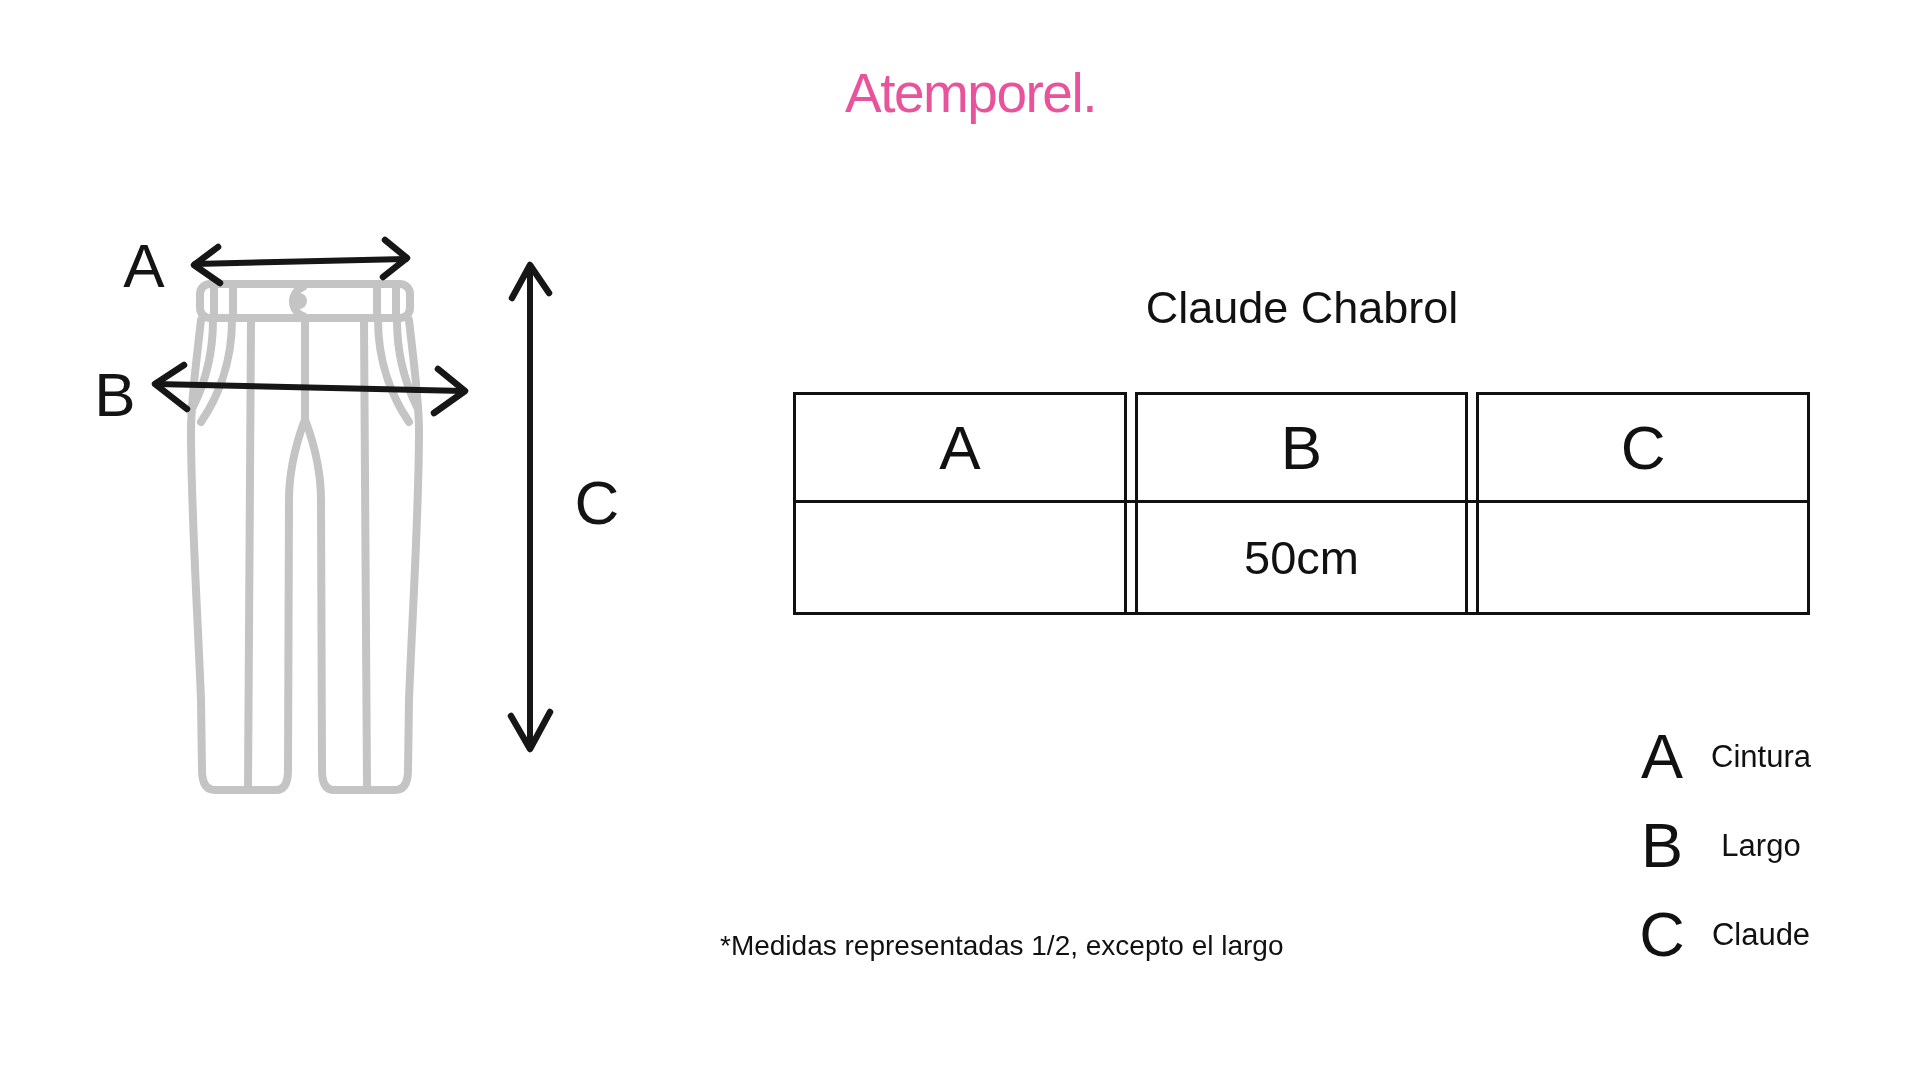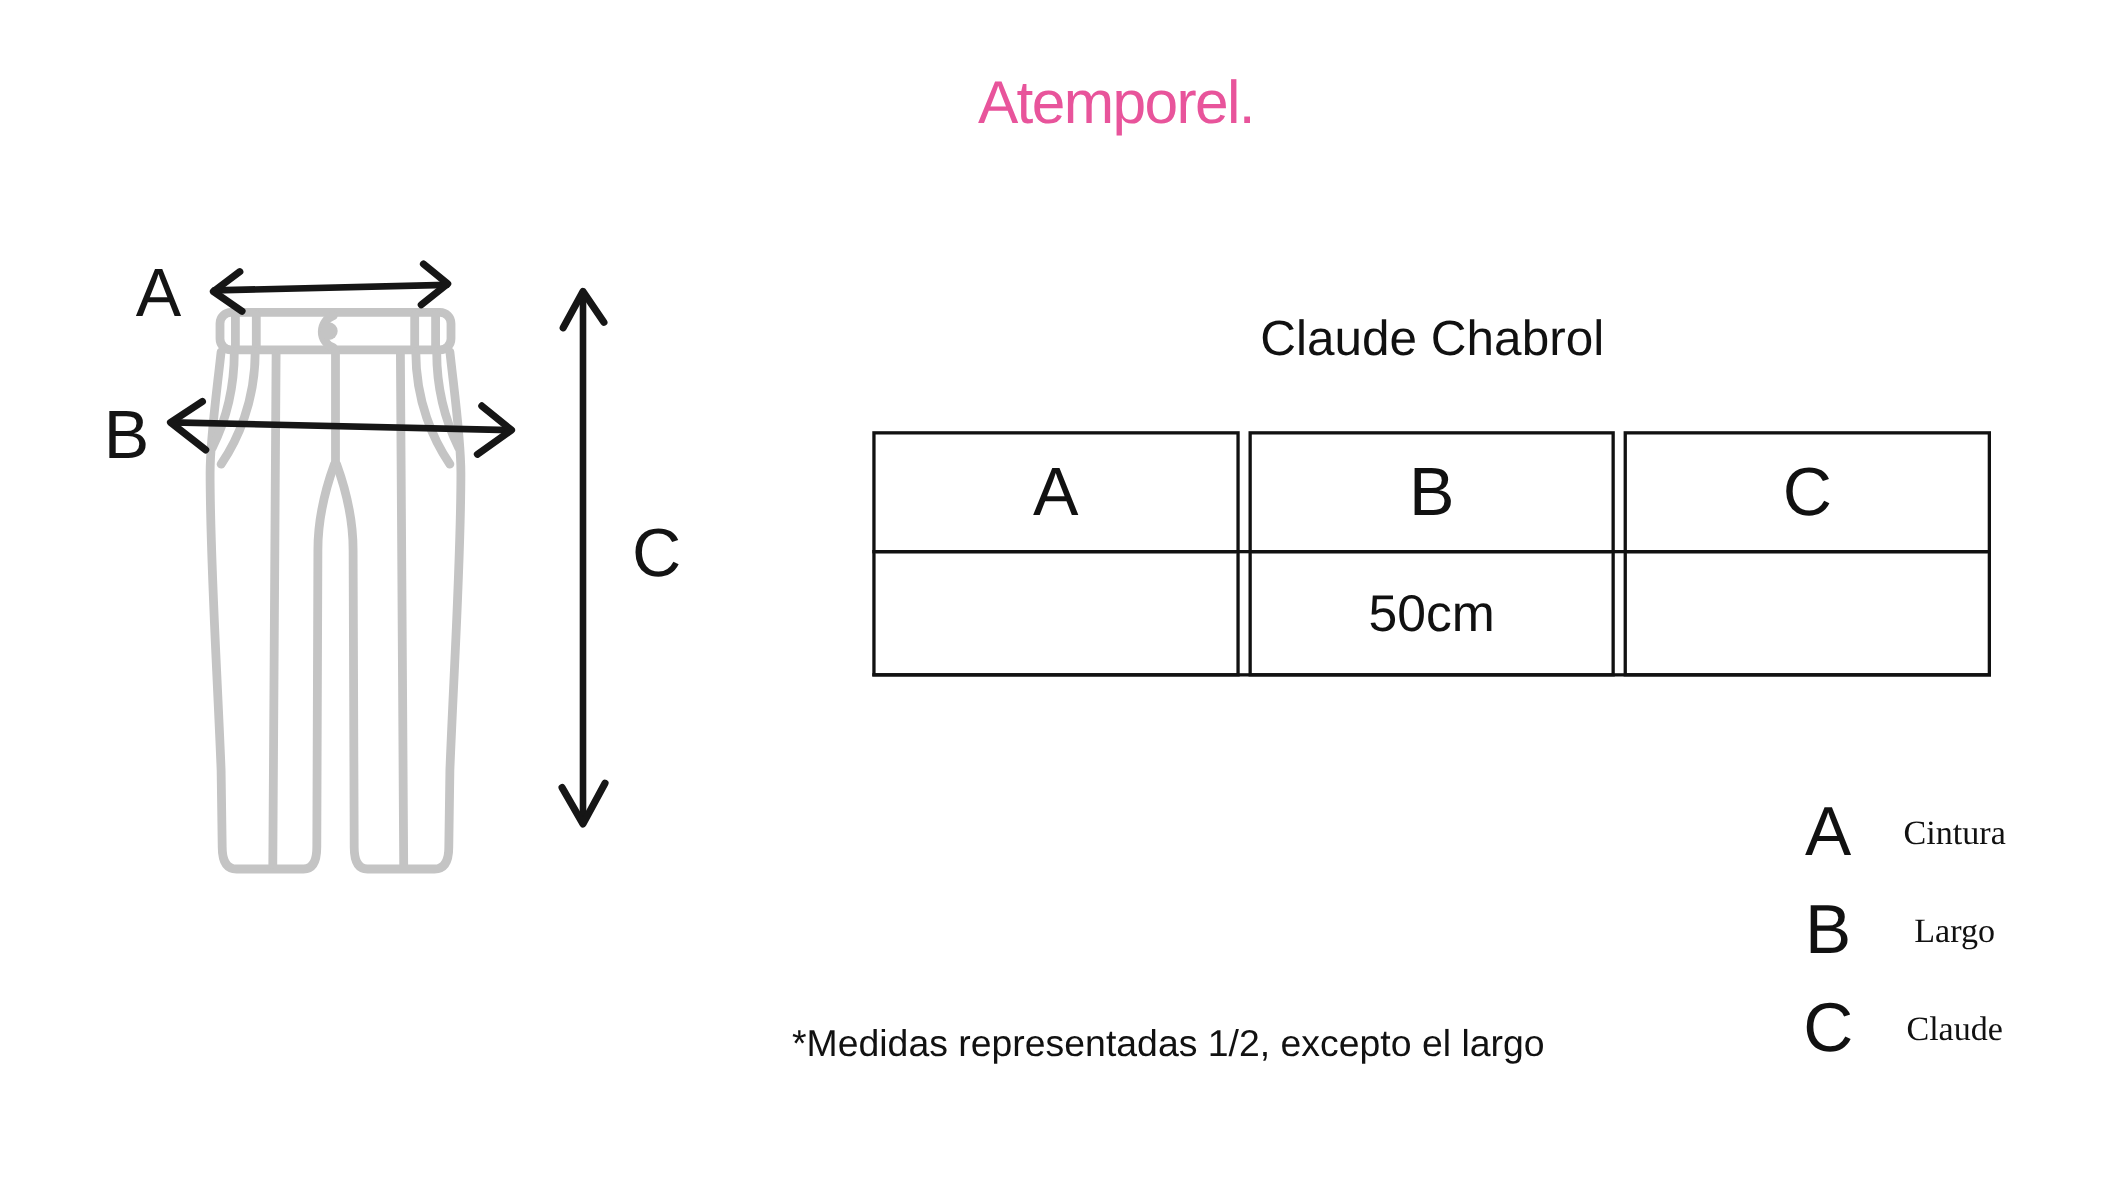--- a/index.html
+++ b/index.html
@@ -37,33 +37,33 @@
   .cell{display:flex;align-items:center;justify-content:center;}
   .cell.head{height:105px;border-bottom:3px solid #111;font-size:62px;}
   .cell.val{flex:1;font-size:47px;}
   .tline{position:absolute;left:0;right:0;height:3px;background:#111;pointer-events:none;}
   .tline.mid{top:108px;}
   .tline.bot{bottom:0;}
   
   .legend{position:absolute;left:1636px;top:712px;}
   .legend-row{display:flex;align-items:center;height:89px;}
   .legend-key{width:52px;text-align:center;font-size:63px;line-height:1;}
-  .legend-label{width:110px;margin-left:34px;text-align:center;font-size:31px;line-height:1;font-family:Liberation Serif, serif;}
+  .legend-label{width:110px;margin-left:18px;text-align:center;font-size:31px;line-height:1;}
   
   .footnote{
     position:absolute;left:720px;top:932px;
-    font-size:34px;line-height:1;white-space:nowrap;
+    font-size:28px;line-height:1;white-space:nowrap;
   }
 </style>
 </head>
 <body>
 
 <div class="canvas">
 
-  <div class="logo" style="color:#e8549b;margin-left:44px;">Atemporel.</div>
+  <div class="logo" style="color:#e8549b;">Atemporel.</div>
 
   <svg class="diagram" viewBox="60 180 580 650" xmlns="http://www.w3.org/2000/svg">
 
     <g fill="none" stroke="#c4c4c4" stroke-width="8" stroke-linecap="round" stroke-linejoin="round">
 
       <rect x="200" y="284" width="210" height="34" rx="10"></rect>
 
       <path d="M214 286 V316"></path>
       <path d="M233 286 V316"></path>
       <path d="M377 286 V316"></path>

